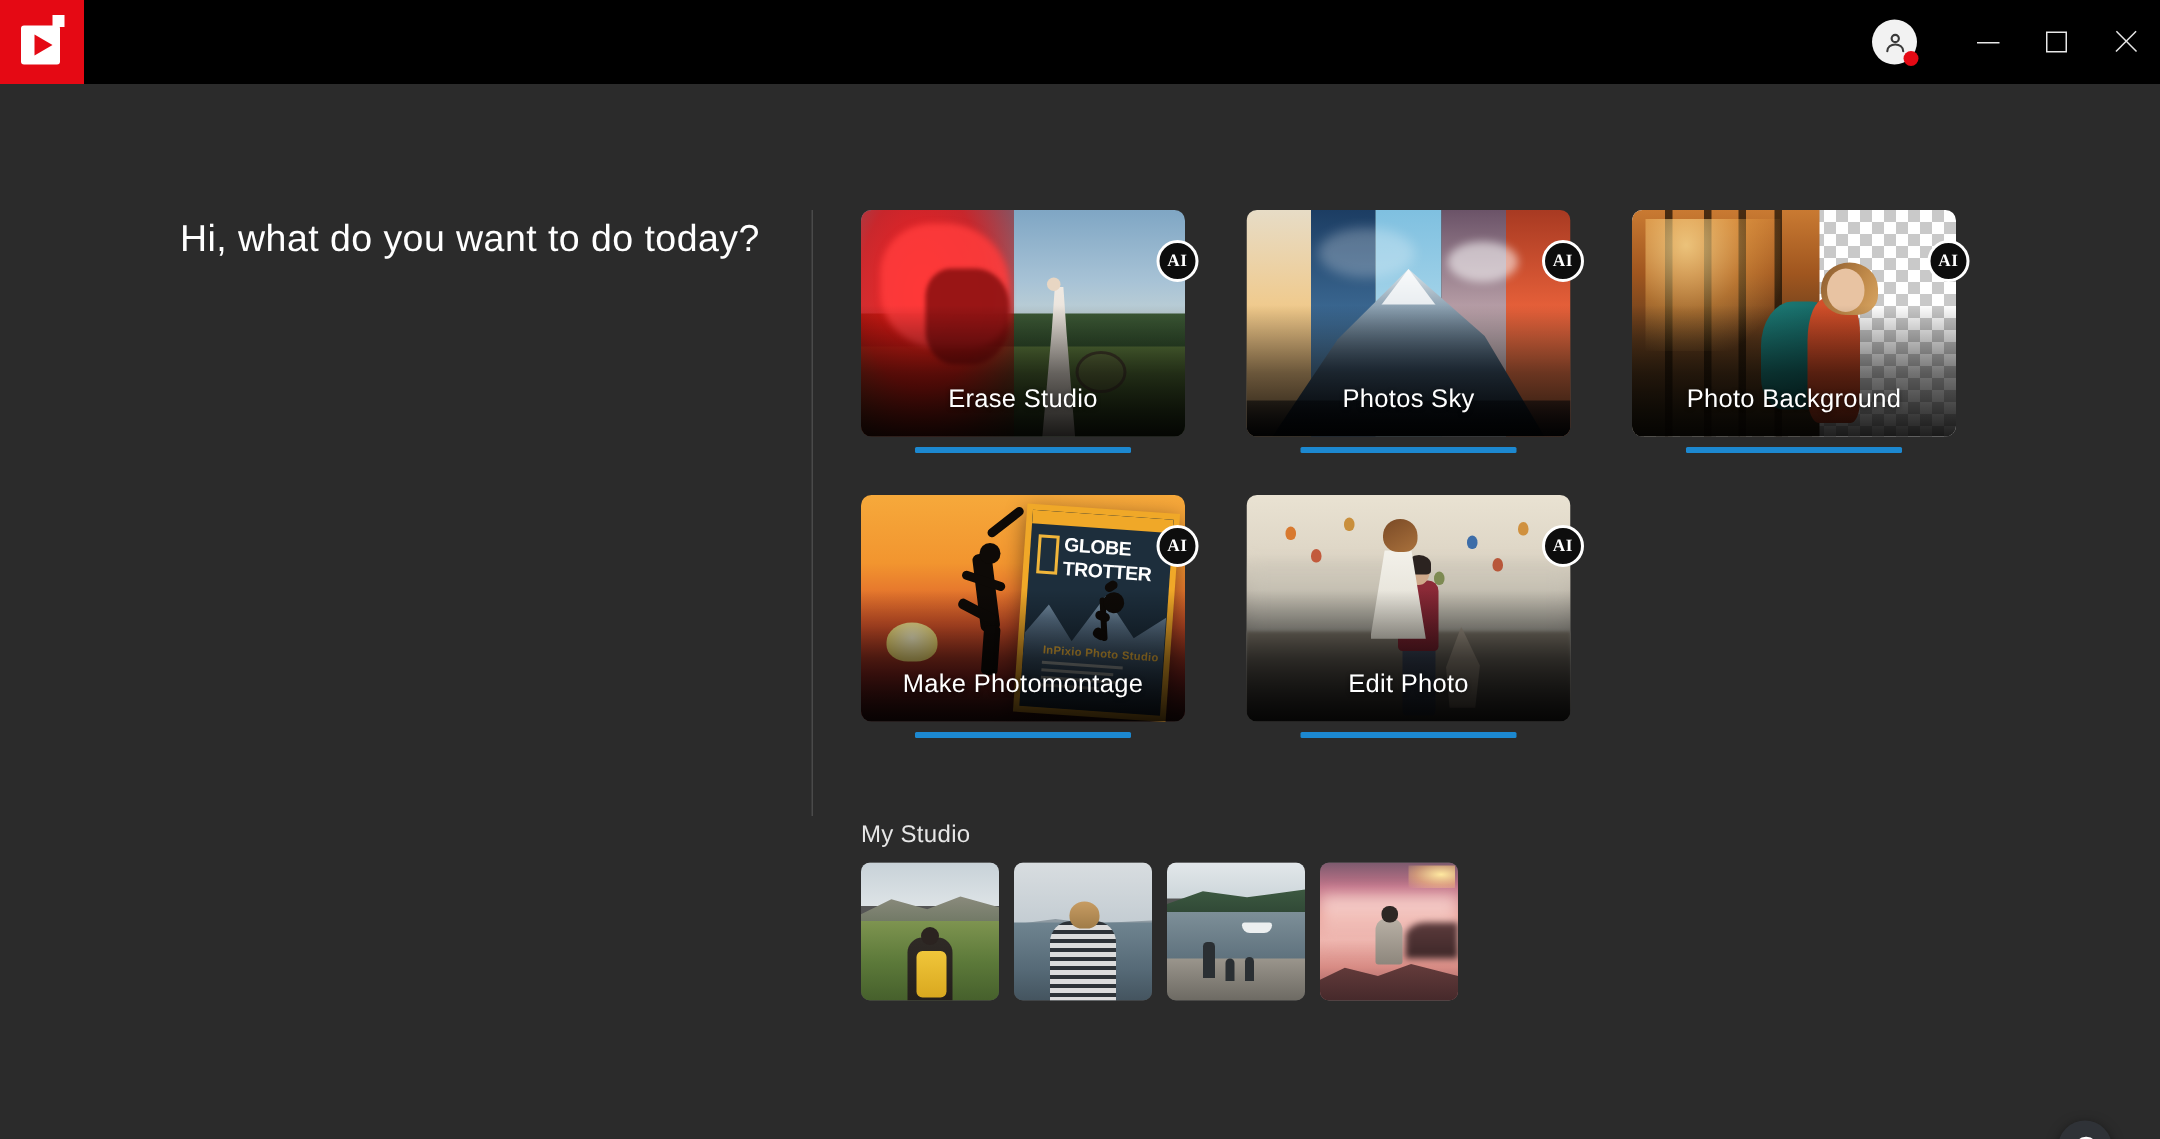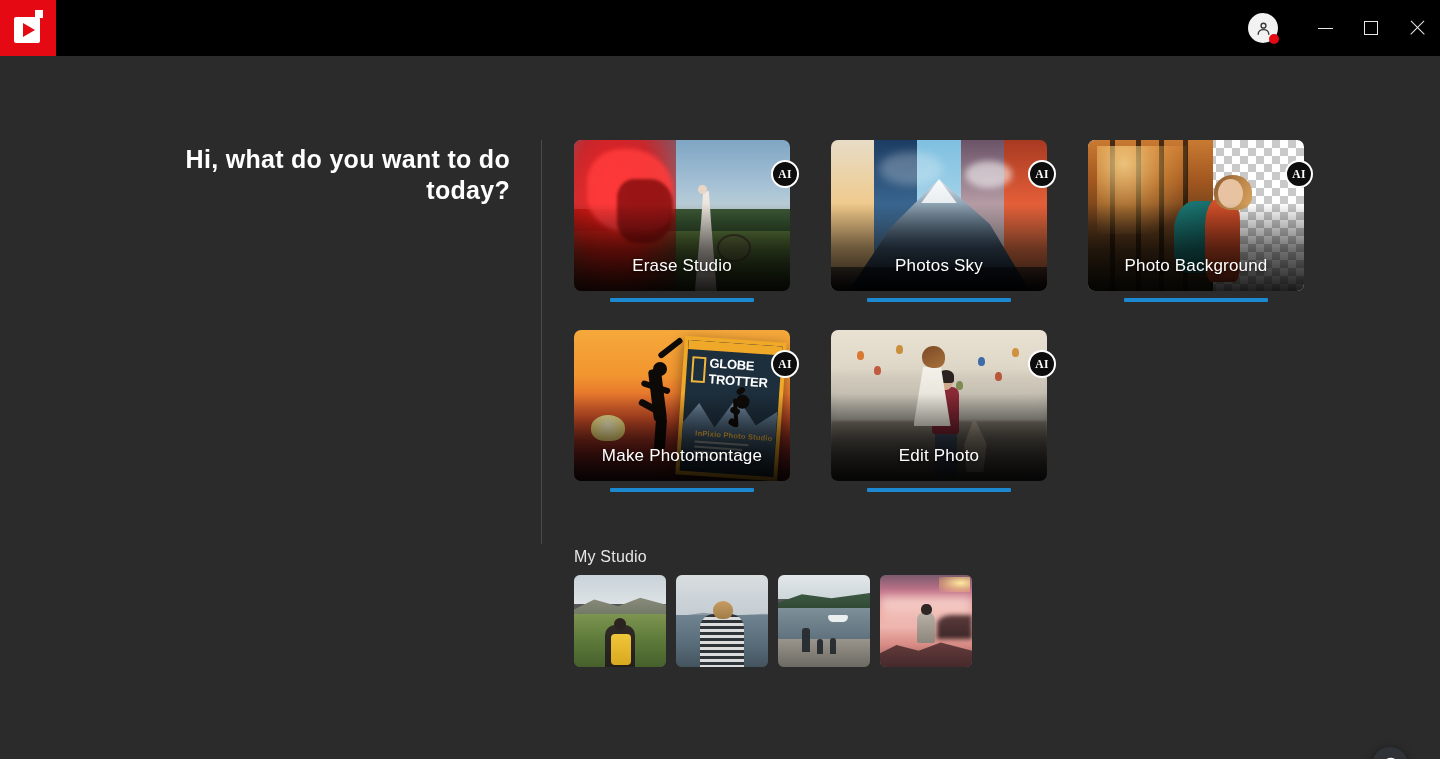--- a/index.html
+++ b/index.html
@@ -71,24 +71,24 @@
     width: 19px; height: 1.4px; background: #e8e8e8;
   }
   .win-close::before { transform: rotate(45deg); }
   .win-close::after  { transform: rotate(-45deg); }
 
   
   .stage { position: absolute; top: 56px; left: 0; width: 1440px; height: 703px; }
 
   .greeting {
     position: absolute; left: 120px; top: 88px; width: 390px;
-    text-align: right;
+    text-align: left;
     color: #ffffff;
     font-size: 25px;
-    font-weight: bold;
+    font-weight: normal;
     line-height: 31px;
     letter-spacing: 0.3px;
   }
   .divider {
     position: absolute; left: 541px; top: 84px;
     width: 1px; height: 404px;
     background: #4a4a4a;
   }
 
   

